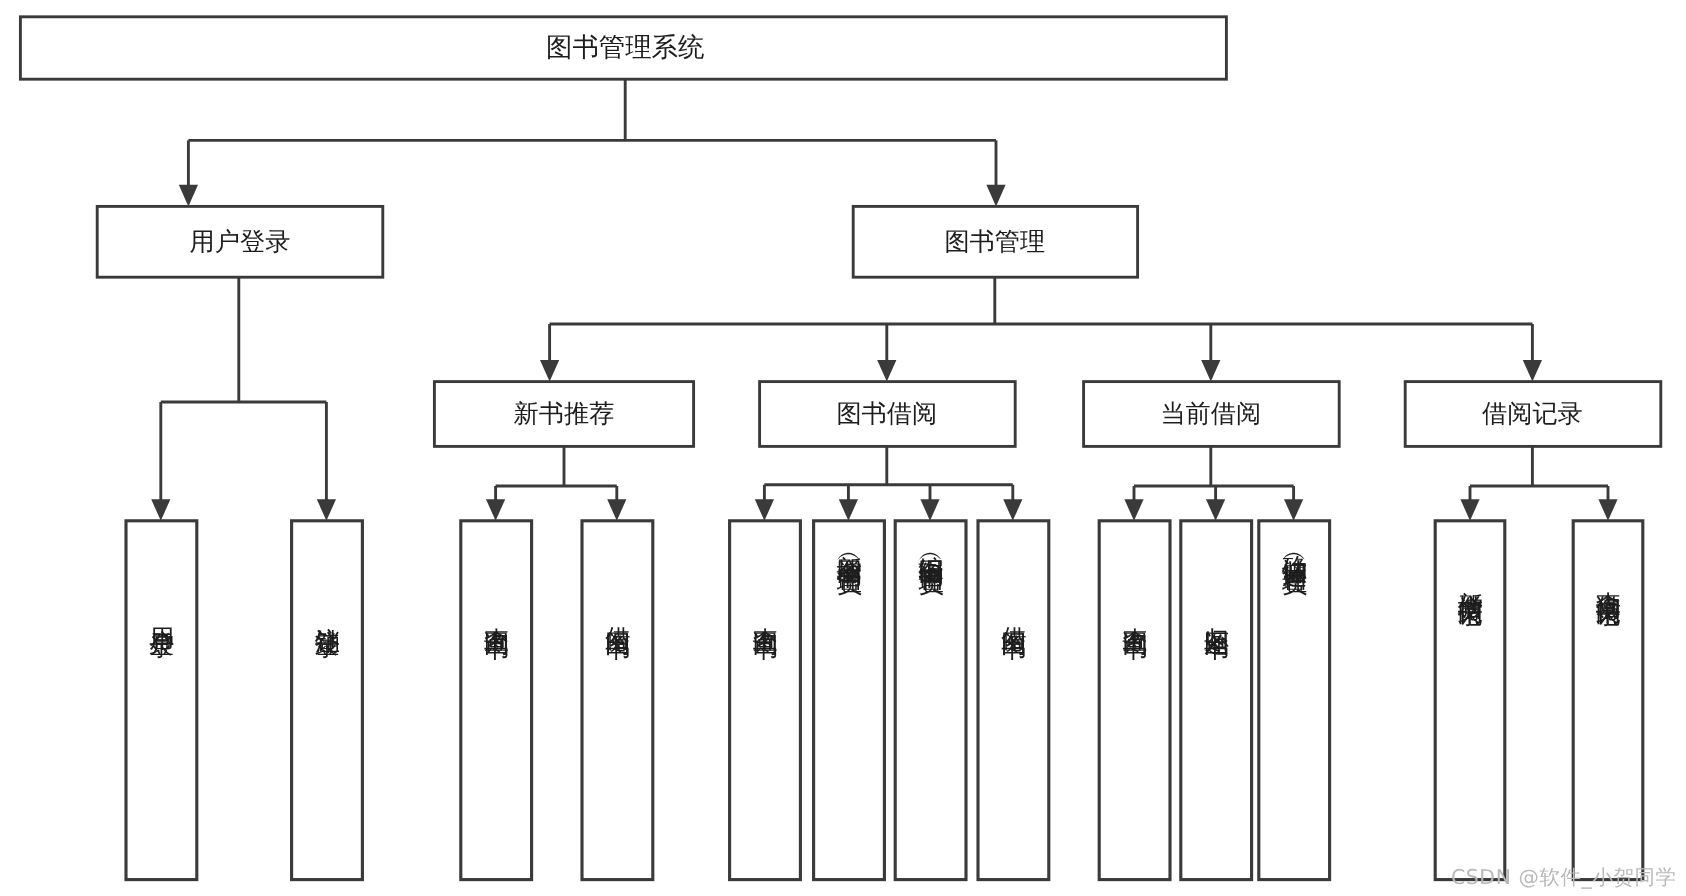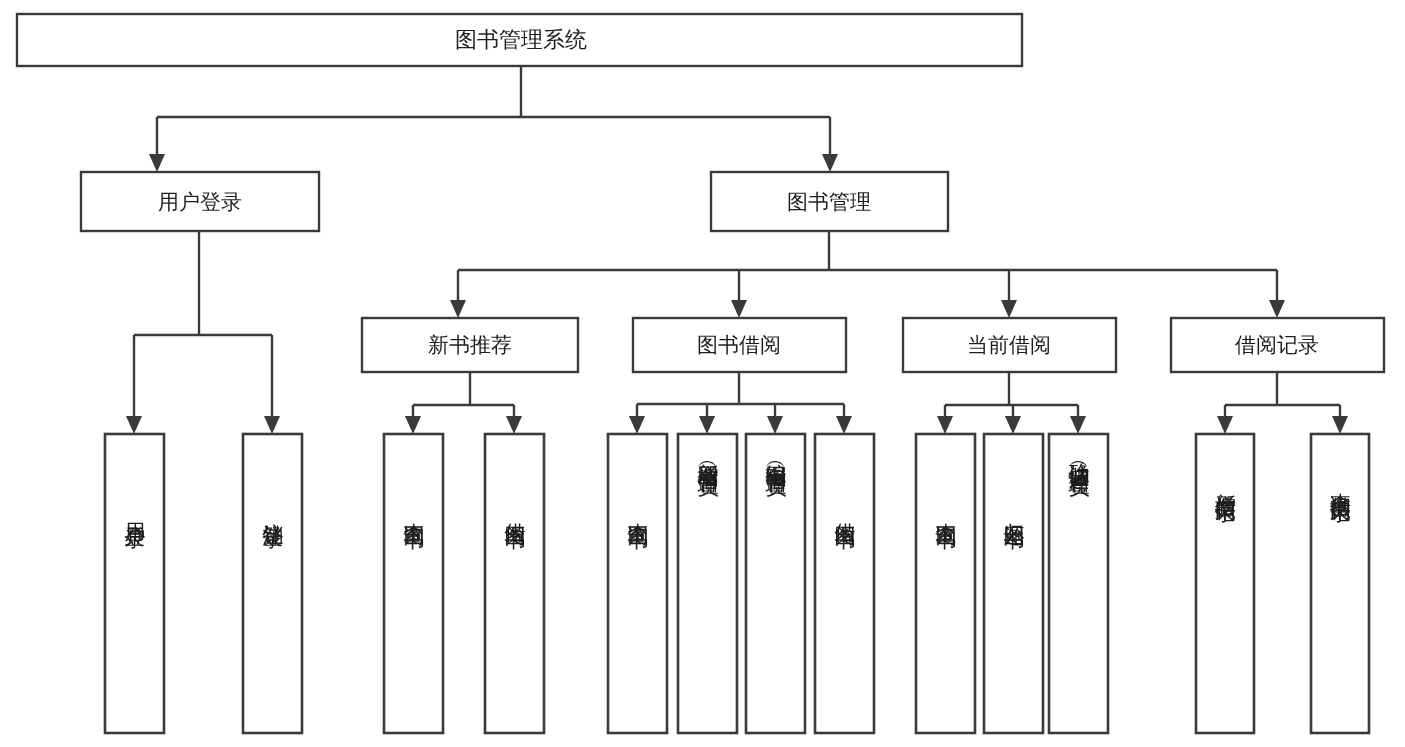--- a/index.html
+++ b/index.html
@@ -258,13 +258,14 @@
     <span class="leaf-label" style="margin-top:12px;">确认归还（管理员）</span>
   </div>
 
   <div class="leaf-label-wrap" style="left:1196px; top:434px; width:58px; height:299px;">
     <span class="leaf-label" style="margin-top:42px;">新增借阅记录</span>
   </div>
   <div class="leaf-label-wrap" style="left:1311px; top:434px; width:58px; height:299px;">
     <span class="leaf-label" style="margin-top:42px;">查询借阅记录</span>
   </div>
 
+  <div class="watermark">CSDN @软件_小贺同学</div>
 </div>
 
 </body></html>

